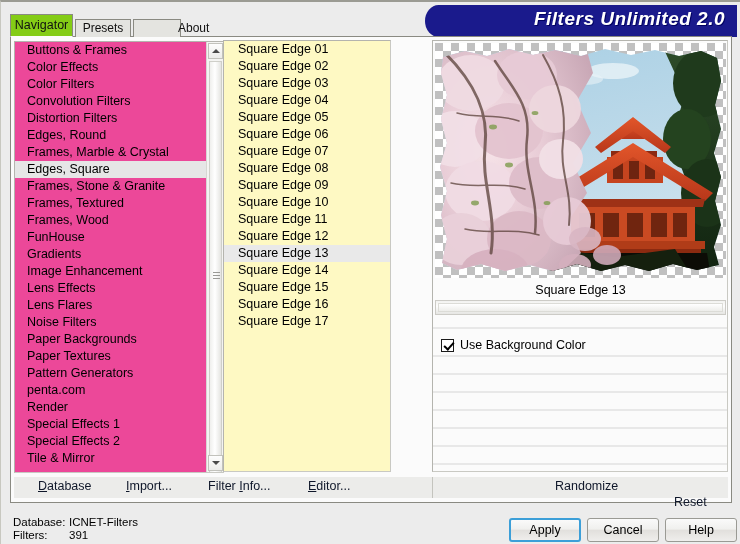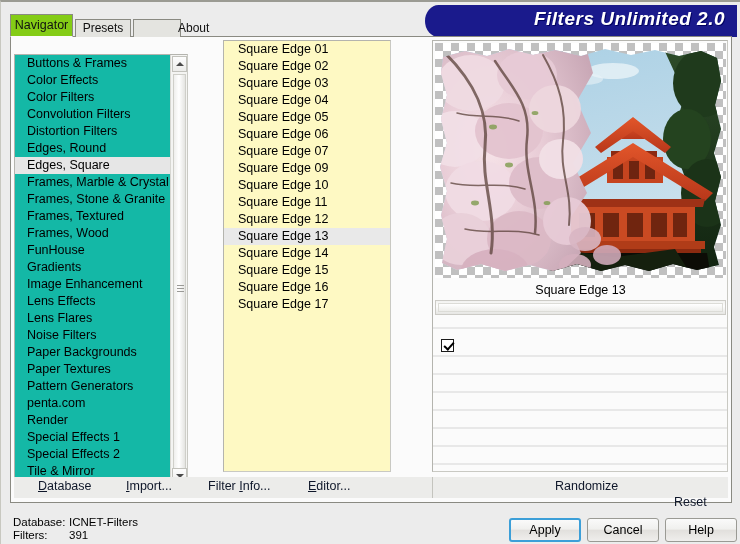--- a/index.html
+++ b/index.html
@@ -98,23 +98,23 @@
     width: 722px; height: 466px;
     border: 1px solid #8a8a82;
     border-top: none;
     background: #fbfbfb;
     box-sizing: border-box;
   }
 
   
   .cat-panel {
     position: absolute;
-    left: 3px; top: 17px;
-    width: 174px; height: 432px;
-    background: #14b8a6;
+    left: 3px; top: 4px;
+    width: 210px; height: 432px;
+    background: #ec4899;
     border: 1px solid #c9c9c3;
     border-top-color: #b4b4ae;
     border-left-color: #b4b4ae;
     box-sizing: border-box;
     overflow: hidden;
   }
   .cat-list {
     position: absolute;
     left: 0; top: 0; right: 17px; bottom: 0;
     overflow: hidden;
@@ -364,22 +364,22 @@
   <div class="content">
 
     <div class="cat-panel">
       <div class="cat-list" id="cat-list">
           <div class="cat-item">Buttons &amp; Frames</div>
           <div class="cat-item">Color Effects</div>
           <div class="cat-item">Color Filters</div>
           <div class="cat-item">Convolution Filters</div>
           <div class="cat-item">Distortion Filters</div>
           <div class="cat-item">Edges, Round</div>
+          <div class="cat-item">Frames, Marble &amp; Crystal</div>
           <div class="cat-item selected">Edges, Square</div>
-          <div class="cat-item">Frames, Marble &amp; Crystal</div>
           <div class="cat-item">Frames, Stone &amp; Granite</div>
           <div class="cat-item">Frames, Textured</div>
           <div class="cat-item">Frames, Wood</div>
           <div class="cat-item">FunHouse</div>
           <div class="cat-item">Gradients</div>
           <div class="cat-item">Image Enhancement</div>
           <div class="cat-item">Lens Effects</div>
           <div class="cat-item">Lens Flares</div>
           <div class="cat-item">Noise Filters</div>
           <div class="cat-item">Paper Backgrounds</div>
@@ -410,20 +410,21 @@
 
     <div class="filter-panel">
       <div id="filter-list">
           <div class="filter-item">Square Edge 01</div>
           <div class="filter-item">Square Edge 02</div>
           <div class="filter-item">Square Edge 03</div>
           <div class="filter-item">Square Edge 04</div>
           <div class="filter-item">Square Edge 05</div>
           <div class="filter-item">Square Edge 06</div>
           <div class="filter-item">Square Edge 07</div>
+          <div class="filter-item">Square Edge 08</div>
           <div class="filter-item">Square Edge 09</div>
           <div class="filter-item">Square Edge 10</div>
           <div class="filter-item">Square Edge 11</div>
           <div class="filter-item">Square Edge 12</div>
           <div class="filter-item selected">Square Edge 13</div>
           <div class="filter-item">Square Edge 14</div>
           <div class="filter-item">Square Edge 15</div>
           <div class="filter-item">Square Edge 16</div>
           <div class="filter-item">Square Edge 17</div>
         </div>
@@ -545,20 +546,21 @@
         </svg>
       </div>
 
       <div class="preview-title">Square Edge 13</div>
       <div class="hslider"></div>
 
       <div class="param-sep" style="top:286px;"></div>
 
       <div class="checkbox-row">
         <span class="checkbox"></span>
+        <span>Use Background Color</span>
       </div>
 
       <div class="param-sep" style="top:314px;"></div>
       <div class="param-sep" style="top:332px;"></div>
       <div class="param-sep" style="top:350px;"></div>
       <div class="param-sep" style="top:368px;"></div>
       <div class="param-sep" style="top:386px;"></div>
       <div class="param-sep" style="top:404px;"></div>
       <div class="param-sep" style="top:422px;"></div>
     </div>

